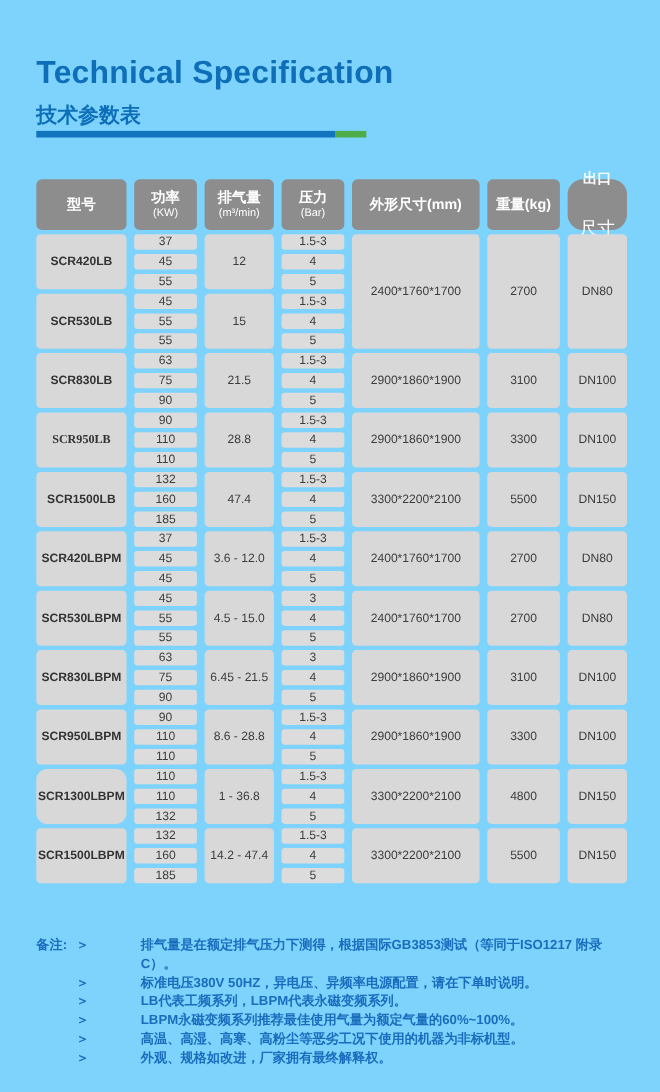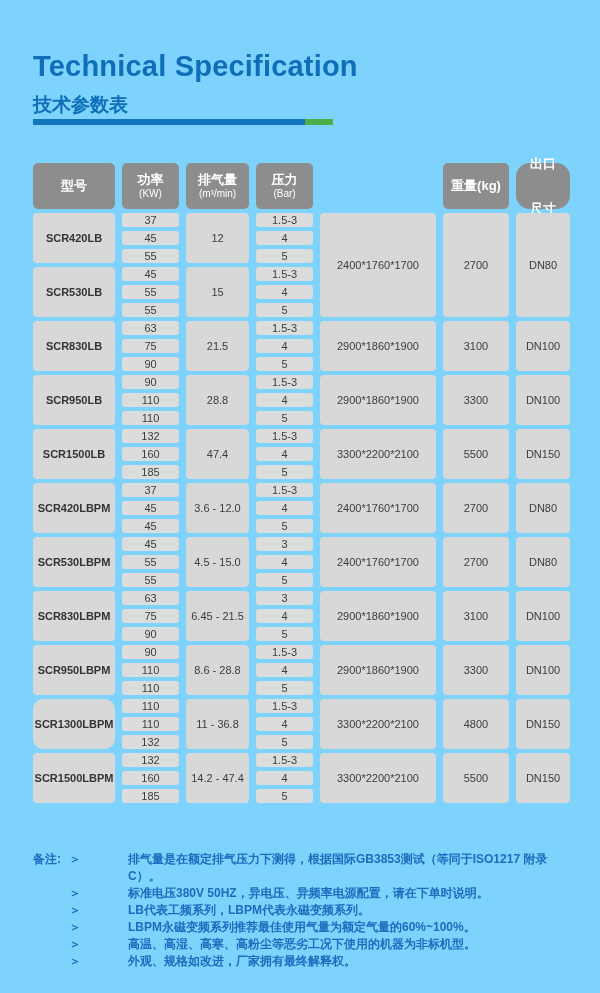--- a/index.html
+++ b/index.html
@@ -27,21 +27,21 @@
     grid-template-columns:82px 57px 63px 57px 116px 66px 54px;
     grid-template-rows:46px repeat(33, 14px);
     gap:4px 7px;
   }
   .hcell {
     background:#8d8d8d; color:#ffffff; border-radius:5px;
     display:flex; flex-direction:column; align-items:center; justify-content:center;
     font-size:13px; font-weight:700; line-height:1.2; text-align:center;
   }
   .hcell .hsub { font-size:10px; font-weight:400; }
-  .hcell .hsub.big { font-size:13px; font-weight:700;margin-top:29px; }
+  .hcell .hsub.big { font-size:16px; font-weight:400;margin-top:29px; }
   .cell {
     background:#d8d8d8; border-radius:4px;
     display:flex; align-items:center; justify-content:center;
     font-size:11px; color:#3c3c3c; text-align:center; line-height:1;
   }
   .cell.subcell { background:#dcdcdc; border-radius:3px; }
   .cell.model { font-weight:700; color:#333333; }
 
   .notes {
     position:absolute; left:33px; top:851px; width:545px;
@@ -71,20 +71,23 @@
         <div>功率</div>
         <div class="hsub">(KW)</div>
       </div>
       <div class="hcell" style="grid-area: 1 / 3;">
         <div>排气量</div>
         <div class="hsub">(m³/min)</div>
       </div>
       <div class="hcell" style="grid-area: 1 / 4;">
         <div>压力</div>
         <div class="hsub">(Bar)</div>
+      </div>
+      <div class="hcell" style="grid-area: 1 / 5;">
+        <div>外形尺寸(mm)</div>
       </div>
       <div class="hcell" style="grid-area: 1 / 6;">
         <div>重量(kg)</div>
       </div>
       <div class="hcell" style="grid-area: 1 / 7; border-radius: 14px;">
         <div>出口</div>
         <div class="hsub big">尺寸</div>
       </div>
       <div class="cell model" style="grid-area: 2 / 1 / span 3;">SCR420LB</div>
       <div class="cell subcell" style="grid-area: 2 / 2;">37</div>
@@ -109,21 +112,21 @@
       <div class="cell subcell" style="grid-area: 8 / 2;">63</div>
       <div class="cell subcell" style="grid-area: 9 / 2;">75</div>
       <div class="cell subcell" style="grid-area: 10 / 2;">90</div>
       <div class="cell" style="grid-area: 8 / 3 / span 3;">21.5</div>
       <div class="cell subcell" style="grid-area: 8 / 4;">1.5-3</div>
       <div class="cell subcell" style="grid-area: 9 / 4;">4</div>
       <div class="cell subcell" style="grid-area: 10 / 4;">5</div>
       <div class="cell" style="grid-area: 8 / 5 / span 3;">2900*1860*1900</div>
       <div class="cell" style="grid-area: 8 / 6 / span 3;">3100</div>
       <div class="cell" style="grid-area: 8 / 7 / span 3;">DN100</div>
-      <div class="cell model" style="grid-area: 11 / 1 / span 3;">SCR950LB</div>
+      <div class="cell model" style="grid-area: 11 / 1 / span 3; font-family: Liberation Serif, serif;">SCR950LB</div>
       <div class="cell subcell" style="grid-area: 11 / 2;">90</div>
       <div class="cell subcell" style="grid-area: 12 / 2;">110</div>
       <div class="cell subcell" style="grid-area: 13 / 2;">110</div>
       <div class="cell" style="grid-area: 11 / 3 / span 3;">28.8</div>
       <div class="cell subcell" style="grid-area: 11 / 4;">1.5-3</div>
       <div class="cell subcell" style="grid-area: 12 / 4;">4</div>
       <div class="cell subcell" style="grid-area: 13 / 4;">5</div>
       <div class="cell" style="grid-area: 11 / 5 / span 3;">2900*1860*1900</div>
       <div class="cell" style="grid-area: 11 / 6 / span 3;">3300</div>
       <div class="cell" style="grid-area: 11 / 7 / span 3;">DN100</div>
@@ -179,21 +182,21 @@
       <div class="cell subcell" style="grid-area: 26 / 4;">1.5-3</div>
       <div class="cell subcell" style="grid-area: 27 / 4;">4</div>
       <div class="cell subcell" style="grid-area: 28 / 4;">5</div>
       <div class="cell" style="grid-area: 26 / 5 / span 3;">2900*1860*1900</div>
       <div class="cell" style="grid-area: 26 / 6 / span 3;">3300</div>
       <div class="cell" style="grid-area: 26 / 7 / span 3;">DN100</div>
       <div class="cell model" style="grid-area: 29 / 1 / span 3; border-radius: 10px;">SCR1300LBPM</div>
       <div class="cell subcell" style="grid-area: 29 / 2;">110</div>
       <div class="cell subcell" style="grid-area: 30 / 2;">110</div>
       <div class="cell subcell" style="grid-area: 31 / 2;">132</div>
-      <div class="cell" style="grid-area: 29 / 3 / span 3;">11 - 36.8</div>
+      <div class="cell" style="grid-area: 29 / 3 / span 3;">1 - 36.8</div>
       <div class="cell subcell" style="grid-area: 29 / 4;">1.5-3</div>
       <div class="cell subcell" style="grid-area: 30 / 4;">4</div>
       <div class="cell subcell" style="grid-area: 31 / 4;">5</div>
       <div class="cell" style="grid-area: 29 / 5 / span 3;">3300*2200*2100</div>
       <div class="cell" style="grid-area: 29 / 6 / span 3;">4800</div>
       <div class="cell" style="grid-area: 29 / 7 / span 3;">DN150</div>
       <div class="cell model" style="grid-area: 32 / 1 / span 3;">SCR1500LBPM</div>
       <div class="cell subcell" style="grid-area: 32 / 2;">132</div>
       <div class="cell subcell" style="grid-area: 33 / 2;">160</div>
       <div class="cell subcell" style="grid-area: 34 / 2;">185</div>

